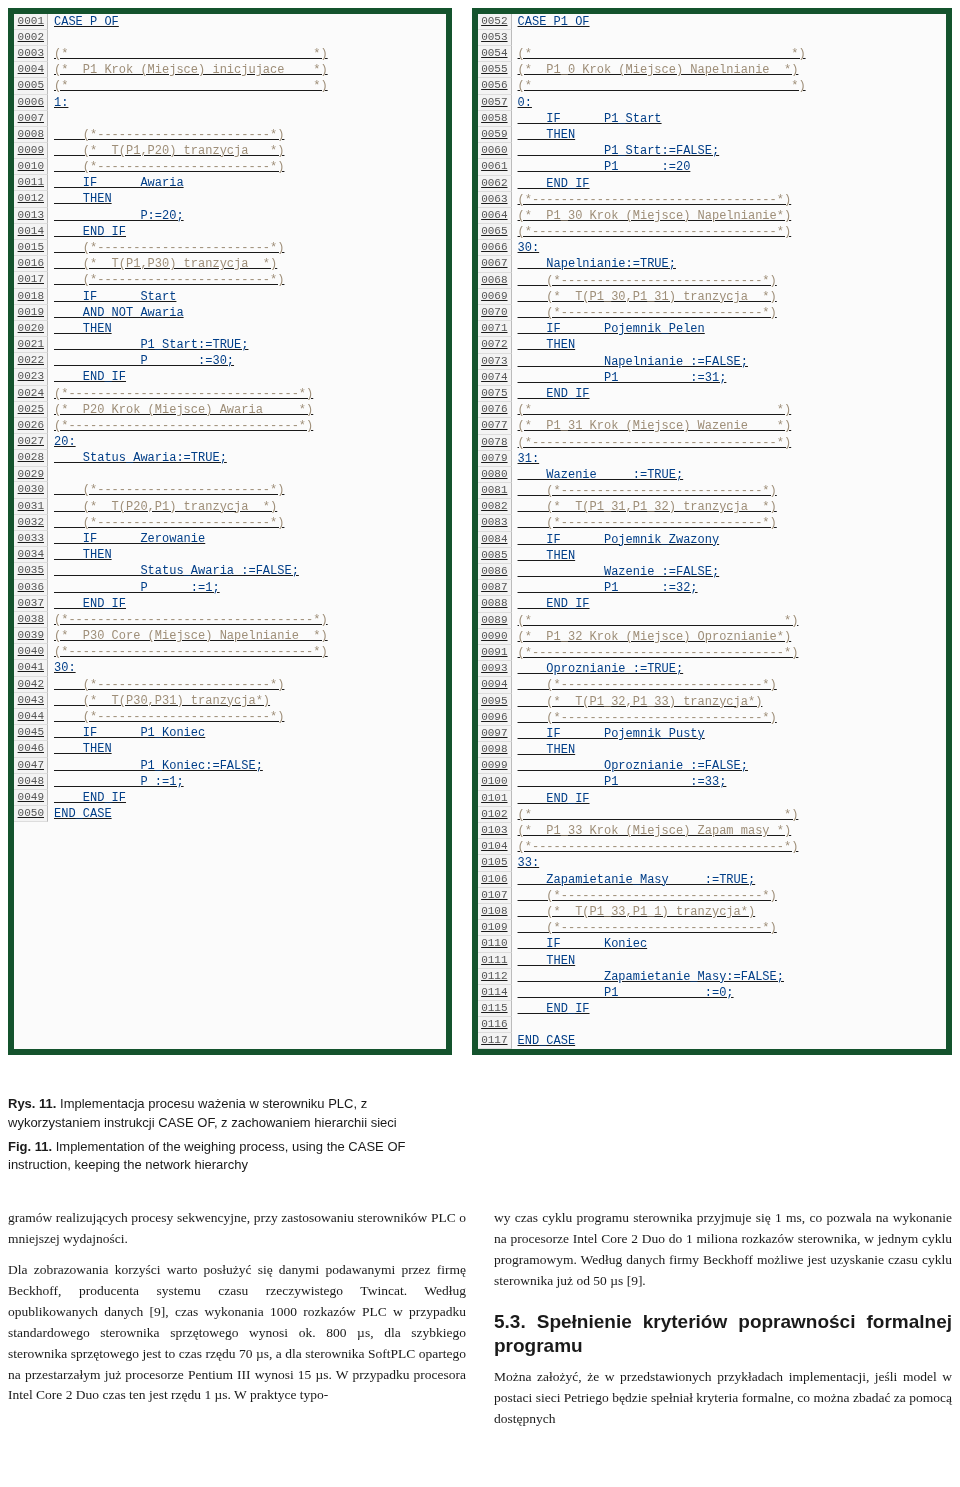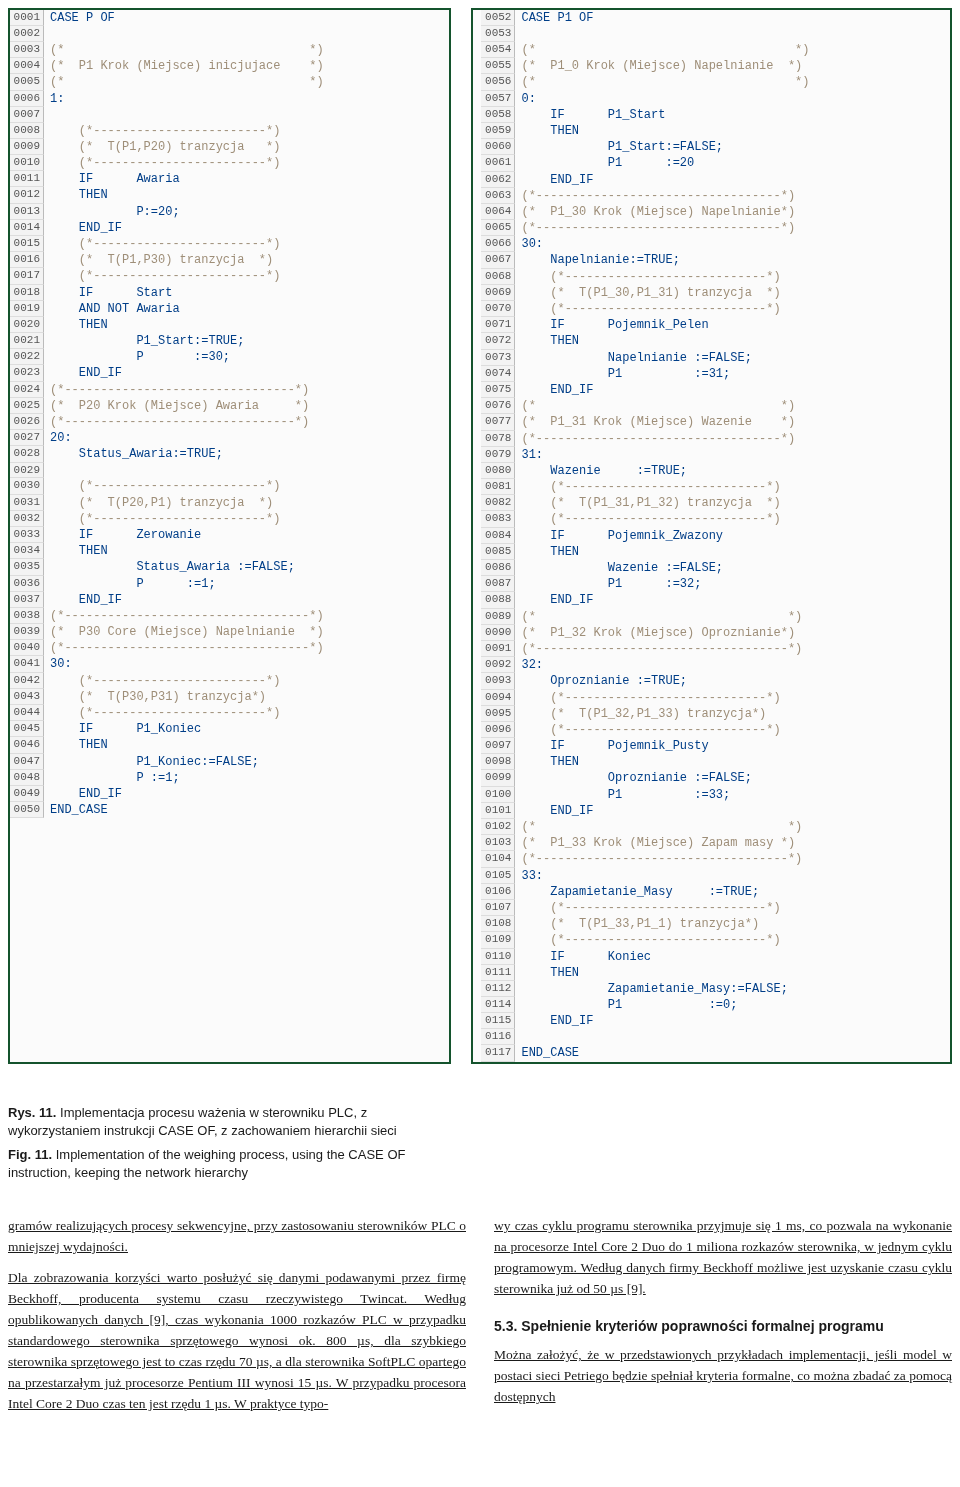--- a/index.html
+++ b/index.html
@@ -7,28 +7,29 @@
     font-family: Georgia, 'Times New Roman', serif;
     font-size: 13px;
     color: #1a1a1a;
     width: 960px;
     margin: 0 auto;
     background: #fff;
     padding: 8px;
   }
   .code-row { display:flex; gap:20px; margin-bottom:30px; }
   .code-block {
-    border: 2px solid #14532d;
+    border: 6px solid #14532d;
     background: #fbfbfb;
     font-family: 'Courier New', monospace;
     font-size: 12px;
     line-height: 1.35;
+    text-decoration: underline;
   }
   .code-block.left  { flex: 1 1 48%; }
-  .code-block.right { flex: 1 1 52%; padding-left: 8px; }
+  .code-block.right { flex: 1 1 52%; }
   .cl { display:flex; }
   .ln {
     width: 34px;
     text-align: right;
     padding-right: 3px;
     color: #555;
     background:#f3f3f3;
     border-right:1px solid #bbb;
     border-bottom:1px solid #ddd;
     font-family: 'Courier New', monospace;
@@ -41,22 +42,22 @@
     flex:1;
     color:#003e88;
   }
   .comment { color:#9e8e78; }
   .kw { color:#003e88; }
   .caption-block { max-width: 440px; margin-top:10px; }
   .caption-block p { margin-bottom:6px; font-family: Arial, Helvetica, sans-serif; font-size:13px; line-height:1.4; }
   .caption-label { font-weight:700;text-align:center; }
   .text-cols { display:flex; gap:28px; margin-top:28px; }
   .col { flex:1; text-align:justify; line-height:1.55; font-size:13.5px; }
-  .col p { margin-bottom:10px;text-decoration:underline; }
-  h3 { font-family: Arial, Helvetica, sans-serif; font-size:14px; font-weight:700; margin: 18px 0 10px; line-height:1.25; }
+  .col p { margin-bottom:10px; }
+  h3 { font-family: Arial, Helvetica, sans-serif; font-size:19px; font-weight:700; margin: 18px 0 10px; line-height:1.25; }
   .lower-row { display:flex; gap:20px; }
   .lower-row .caption-block { flex:1 1 48%; }
   .lower-row .right-fill { flex:1 1 52%; }
 </style>
 </head>
 <body>
 
 <div class="code-row">
   <div class="code-block left" id="code-left">
       <div class="cl">
@@ -413,24 +414,20 @@
         <div class="ln">0089</div>
         <div class="ct comment">(*                                   *)</div>
       </div>
       <div class="cl">
         <div class="ln">0090</div>
         <div class="ct comment">(*  P1_32 Krok (Miejsce) Oproznianie*)</div>
       </div>
       <div class="cl">
         <div class="ln">0091</div>
         <div class="ct comment">(*-----------------------------------*)</div>
-      </div>
-      <div class="cl">
-        <div class="ln">0092</div>
-        <div class="ct kw">32:</div>
       </div>
       <div class="cl">
         <div class="ln">0093</div>
         <div class="ct kw">    Oproznianie :=TRUE;</div>
       </div>
       <div class="cl">
         <div class="ln">0094</div>
         <div class="ct comment">    (*----------------------------*)</div>
       </div>
       <div class="cl">

